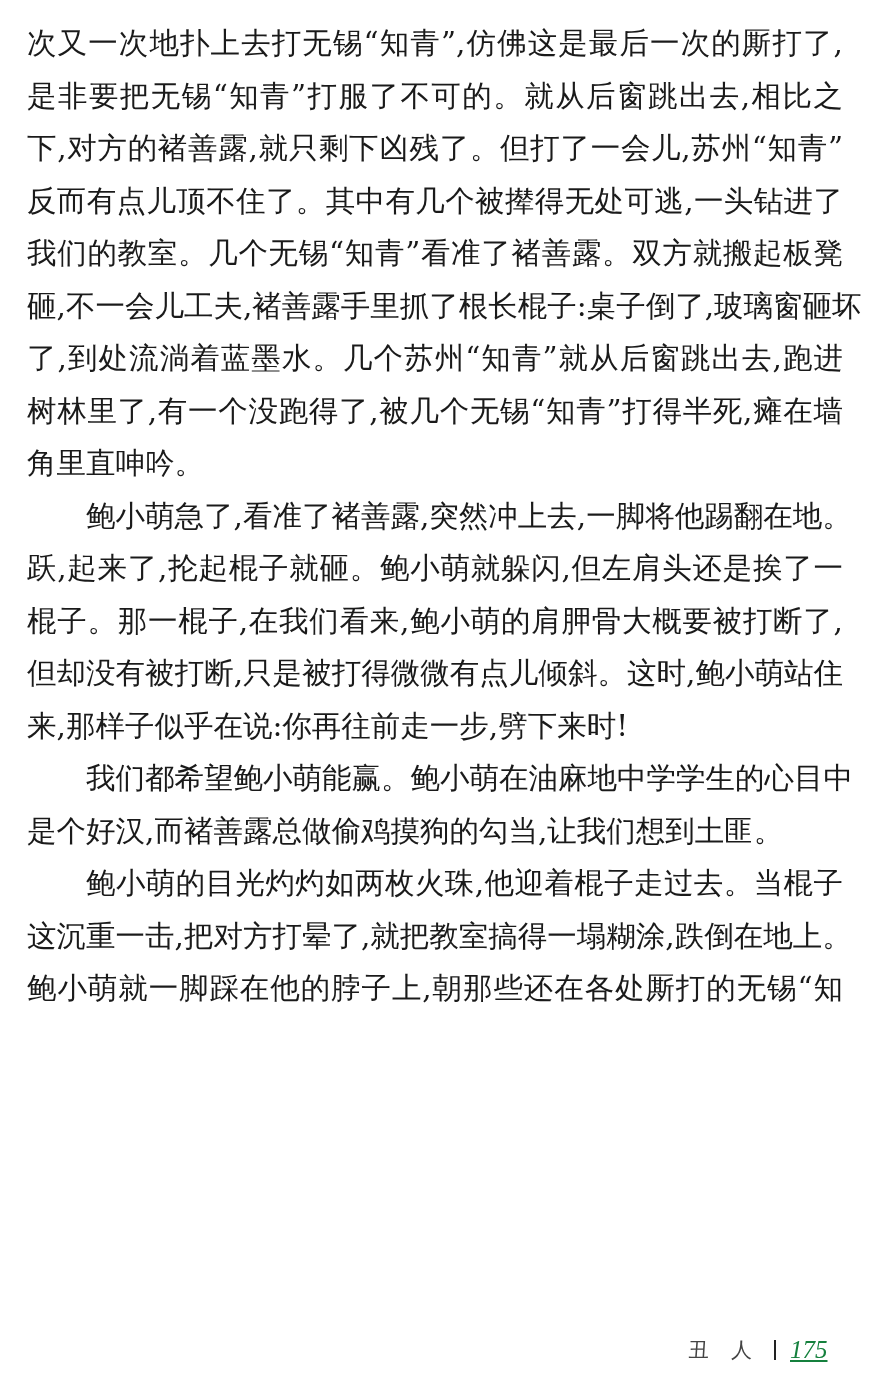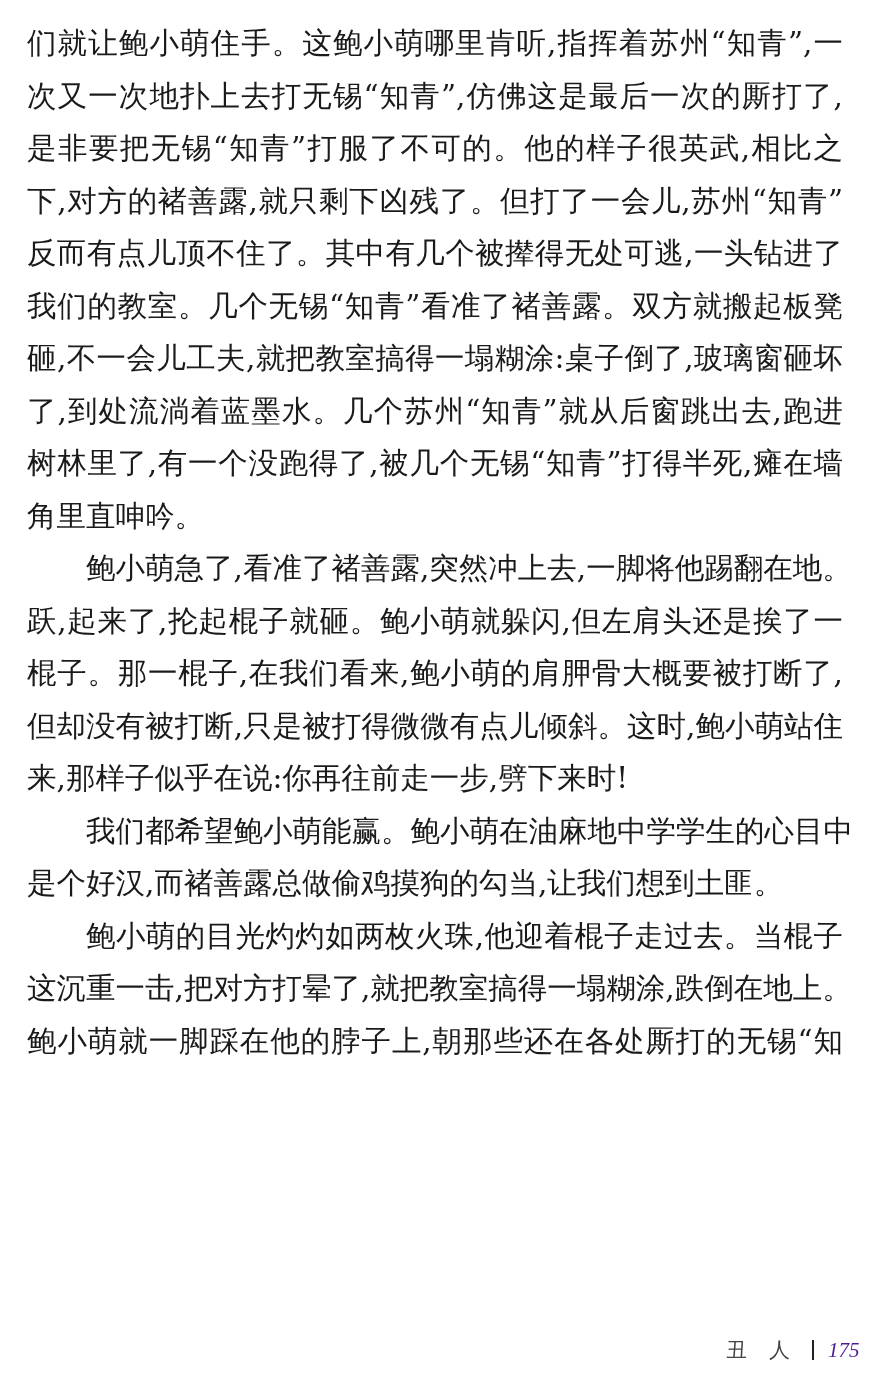--- a/index.html
+++ b/index.html
@@ -38,53 +38,52 @@
     }
     .footer {
       position: absolute;
       top: 1330px;
       left: 688px;
       height: 40px;
       display: flex;
       align-items: center;
       font-size: 22px;
       color: #333333;
-      margin-left: 38px;
     }
     .footer .chapter {
       letter-spacing: 22px;
       font-family: "DejaVu Sans", "Liberation Sans", sans-serif;
       font-size: 21px;
       color: #444444;
     }
     .footer .divider {
       display: inline-block;
       width: 2px;
       height: 20px;
       background: #222222;
       margin: 0 14px 0 0px;
     }
     .footer .page-num {
       font-family: "Liberation Serif", "DejaVu Serif", serif;
       font-style: italic;
-      font-size: 21px;
-      color: #4c1d95;
+      font-size: 25px;
+      color: #15803d;
+      text-decoration: underline;
     }
   </style>
 </head>
 <body>
 
 <div class="page-body">
-  <div class="line">们就让鲍小萌住手。这鲍小萌哪里肯听,指挥着苏州“知青”,一</div>
   <div class="line">次又一次地扑上去打无锡“知青”,仿佛这是最后一次的厮打了,</div>
-  <div class="line">是非要把无锡“知青”打服了不可的。他的样子很英武,相比之</div>
+  <div class="line">是非要把无锡“知青”打服了不可的。就从后窗跳出去,相比之</div>
   <div class="line">下,对方的褚善露,就只剩下凶残了。但打了一会儿,苏州“知青”</div>
   <div class="line">反而有点儿顶不住了。其中有几个被撵得无处可逃,一头钻进了</div>
   <div class="line">我们的教室。几个无锡“知青”看准了褚善露。双方就搬起板凳</div>
-  <div class="line">砸,不一会儿工夫,就把教室搞得一塌糊涂:桌子倒了,玻璃窗砸坏</div>
+  <div class="line">砸,不一会儿工夫,褚善露手里抓了根长棍子:桌子倒了,玻璃窗砸坏</div>
   <div class="line">了,到处流淌着蓝墨水。几个苏州“知青”就从后窗跳出去,跑进</div>
   <div class="line">树林里了,有一个没跑得了,被几个无锡“知青”打得半死,瘫在墙</div>
   <div class="line last">角里直呻吟。</div>
   <div class="line indent">鲍小萌急了,看准了褚善露,突然冲上去,一脚将他踢翻在地。</div>
   <div class="line">跃,起来了,抡起棍子就砸。鲍小萌就躲闪,但左肩头还是挨了一</div>
   <div class="line">棍子。那一棍子,在我们看来,鲍小萌的肩胛骨大概要被打断了,</div>
   <div class="line">但却没有被打断,只是被打得微微有点儿倾斜。这时,鲍小萌站住</div>
   <div class="line last">来,那样子似乎在说:你再往前走一步,劈下来时!</div>
   <div class="line indent">我们都希望鲍小萌能赢。鲍小萌在油麻地中学学生的心目中</div>
   <div class="line last">是个好汉,而褚善露总做偷鸡摸狗的勾当,让我们想到土匪。</div>

